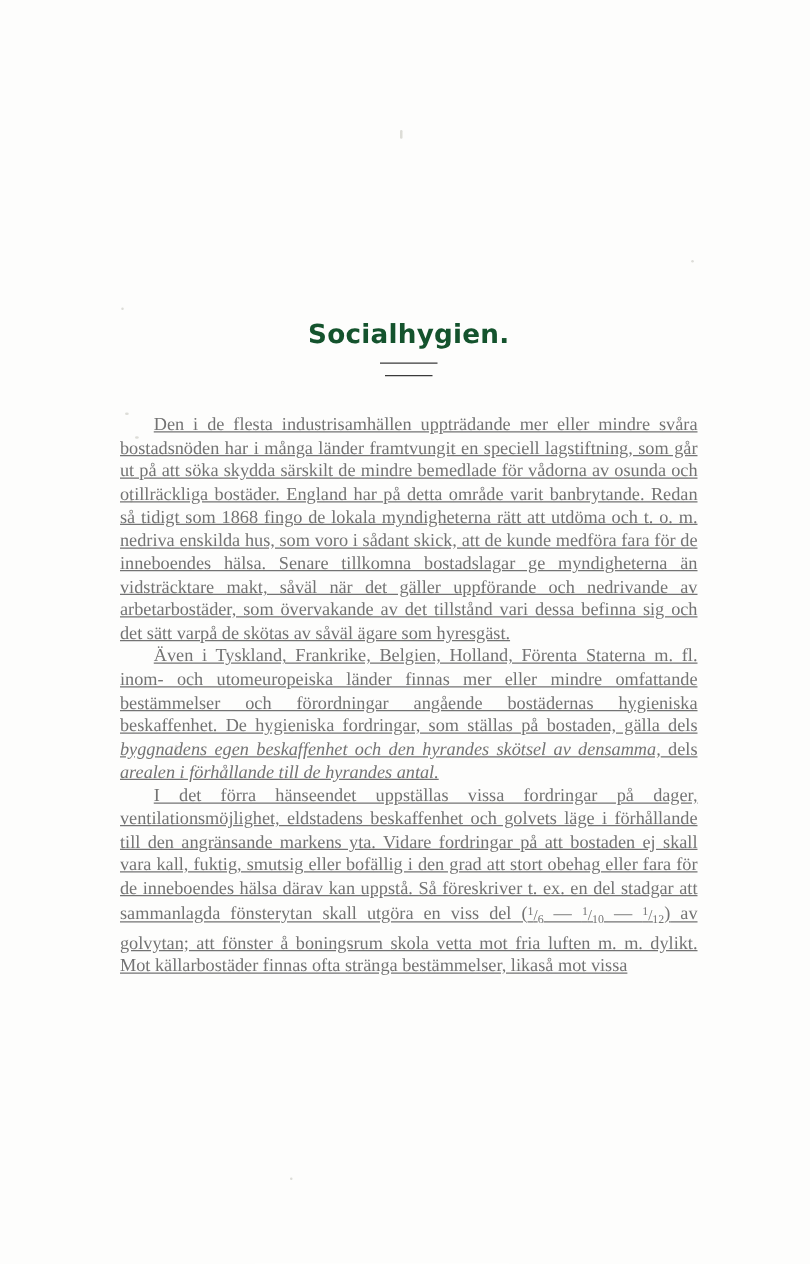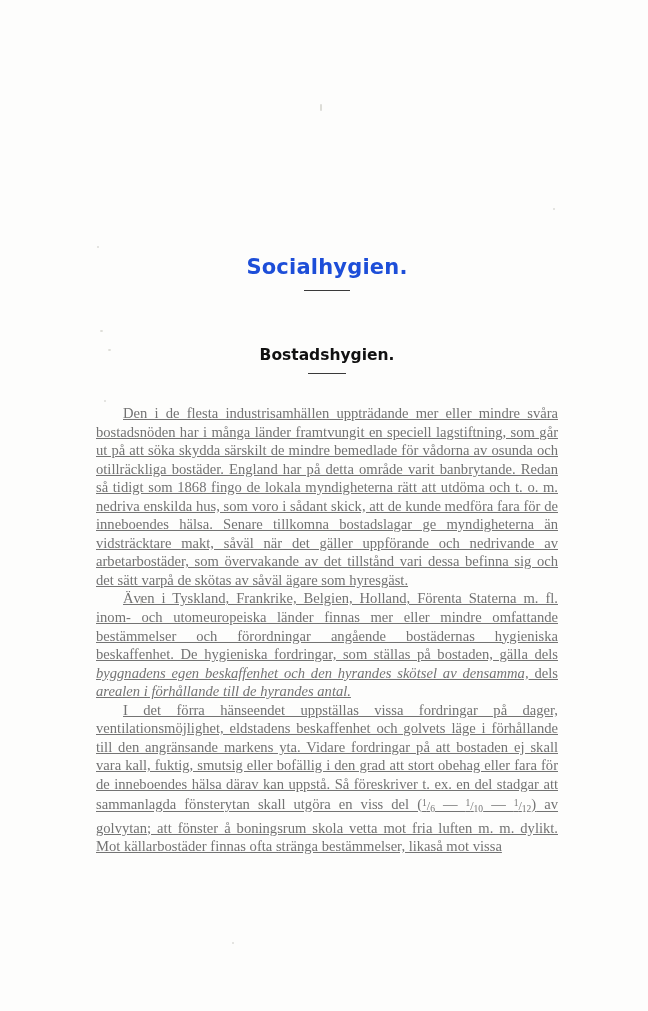--- a/index.html
+++ b/index.html
@@ -31,21 +31,21 @@
     left: 96px;
     top: 255px;
     width: 462px;
   }
   .main-title {
     text-align: center;
     font-family: "DejaVu Sans", sans-serif;
     font-weight: bold;
     font-size: 21px;
     letter-spacing: 0.2px;
-    color: #1d4ed8;
+    color: #14532d;
     margin: 0;
     padding: 0;
   }
   .rule {
     width: 46px;
     height: 1px;
     background: #3a3a3a;
     margin: 11px auto 0 auto;
   }
   .sub-title {
@@ -114,21 +114,20 @@
   <span class="speck dot-e"></span>
   <span class="speck dot-f"></span>
   <span class="speck dot-g"></span>
   <span class="speck dot-h"></span>
 
   <div class="content">
 
     <h1 class="main-title">Socialhygien.</h1>
     <div class="rule"></div>
 
-    <h2 class="sub-title">Bostadshygien.</h2>
     <div class="rule-sub"></div>
 
     <div class="body-text">
 
       <p>Den i de flesta industrisamhällen uppträdande mer eller mindre svåra bostadsnöden har i många länder framtvungit en speciell lagstiftning, som går ut på att söka skydda särskilt de mindre bemedlade för vådorna av osunda och otillräckliga bostäder. England har på detta område varit banbrytande. Redan så tidigt som 1868 fingo de lokala myndigheterna rätt att utdöma och t. o. m. nedriva enskilda hus, som voro i sådant skick, att de kunde medföra fara för de inneboendes hälsa. Senare tillkomna bostadslagar ge myndigheterna än vidsträcktare makt, såväl när det gäller uppförande och nedrivande av arbetarbostäder, som övervakande av det tillstånd vari dessa befinna sig och det sätt varpå de skötas av såväl ägare som hyresgäst.</p>
 
       <p><span>Även i Tyskland, Frankrike, Belgien, Holland, Förenta Staterna m. fl. inom- och utomeuropeiska länder finnas mer eller mindre omfattande bestämmelser och förordningar angående bostädernas hygieniska beskaffenhet. De hygieniska fordringar, som ställas på bostaden, gälla dels </span><span class="it">byggnadens egen beskaffenhet och den hyrandes skötsel av densamma,</span><span> dels </span><span class="it">arealen i förhållande till de hyrandes antal.</span></p>
 
       <p><span>I det förra hänseendet uppställas vissa fordringar på dager, ventilationsmöjlighet, eldstadens beskaffenhet och golvets läge i förhållande till den angränsande markens yta. Vidare fordringar på att bostaden ej skall vara kall, fuktig, smutsig eller bofällig i den grad att stort obehag eller fara för de inneboendes hälsa därav kan uppstå. Så föreskriver t. ex. en del stadgar att sammanlagda fönsterytan skall utgöra en viss del (</span><span class="frac"><sup>1</sup>/<sub>6</sub></span><span> — </span><span class="frac"><sup>1</sup>/<sub>10</sub></span><span> — </span><span class="frac"><sup>1</sup>/<sub>12</sub></span><span>)</span><span> av golvytan; att fönster å boningsrum skola vetta mot fria luften m. m. dylikt. Mot källarbostäder finnas ofta stränga bestämmelser, likaså mot vissa</span></p>
 

